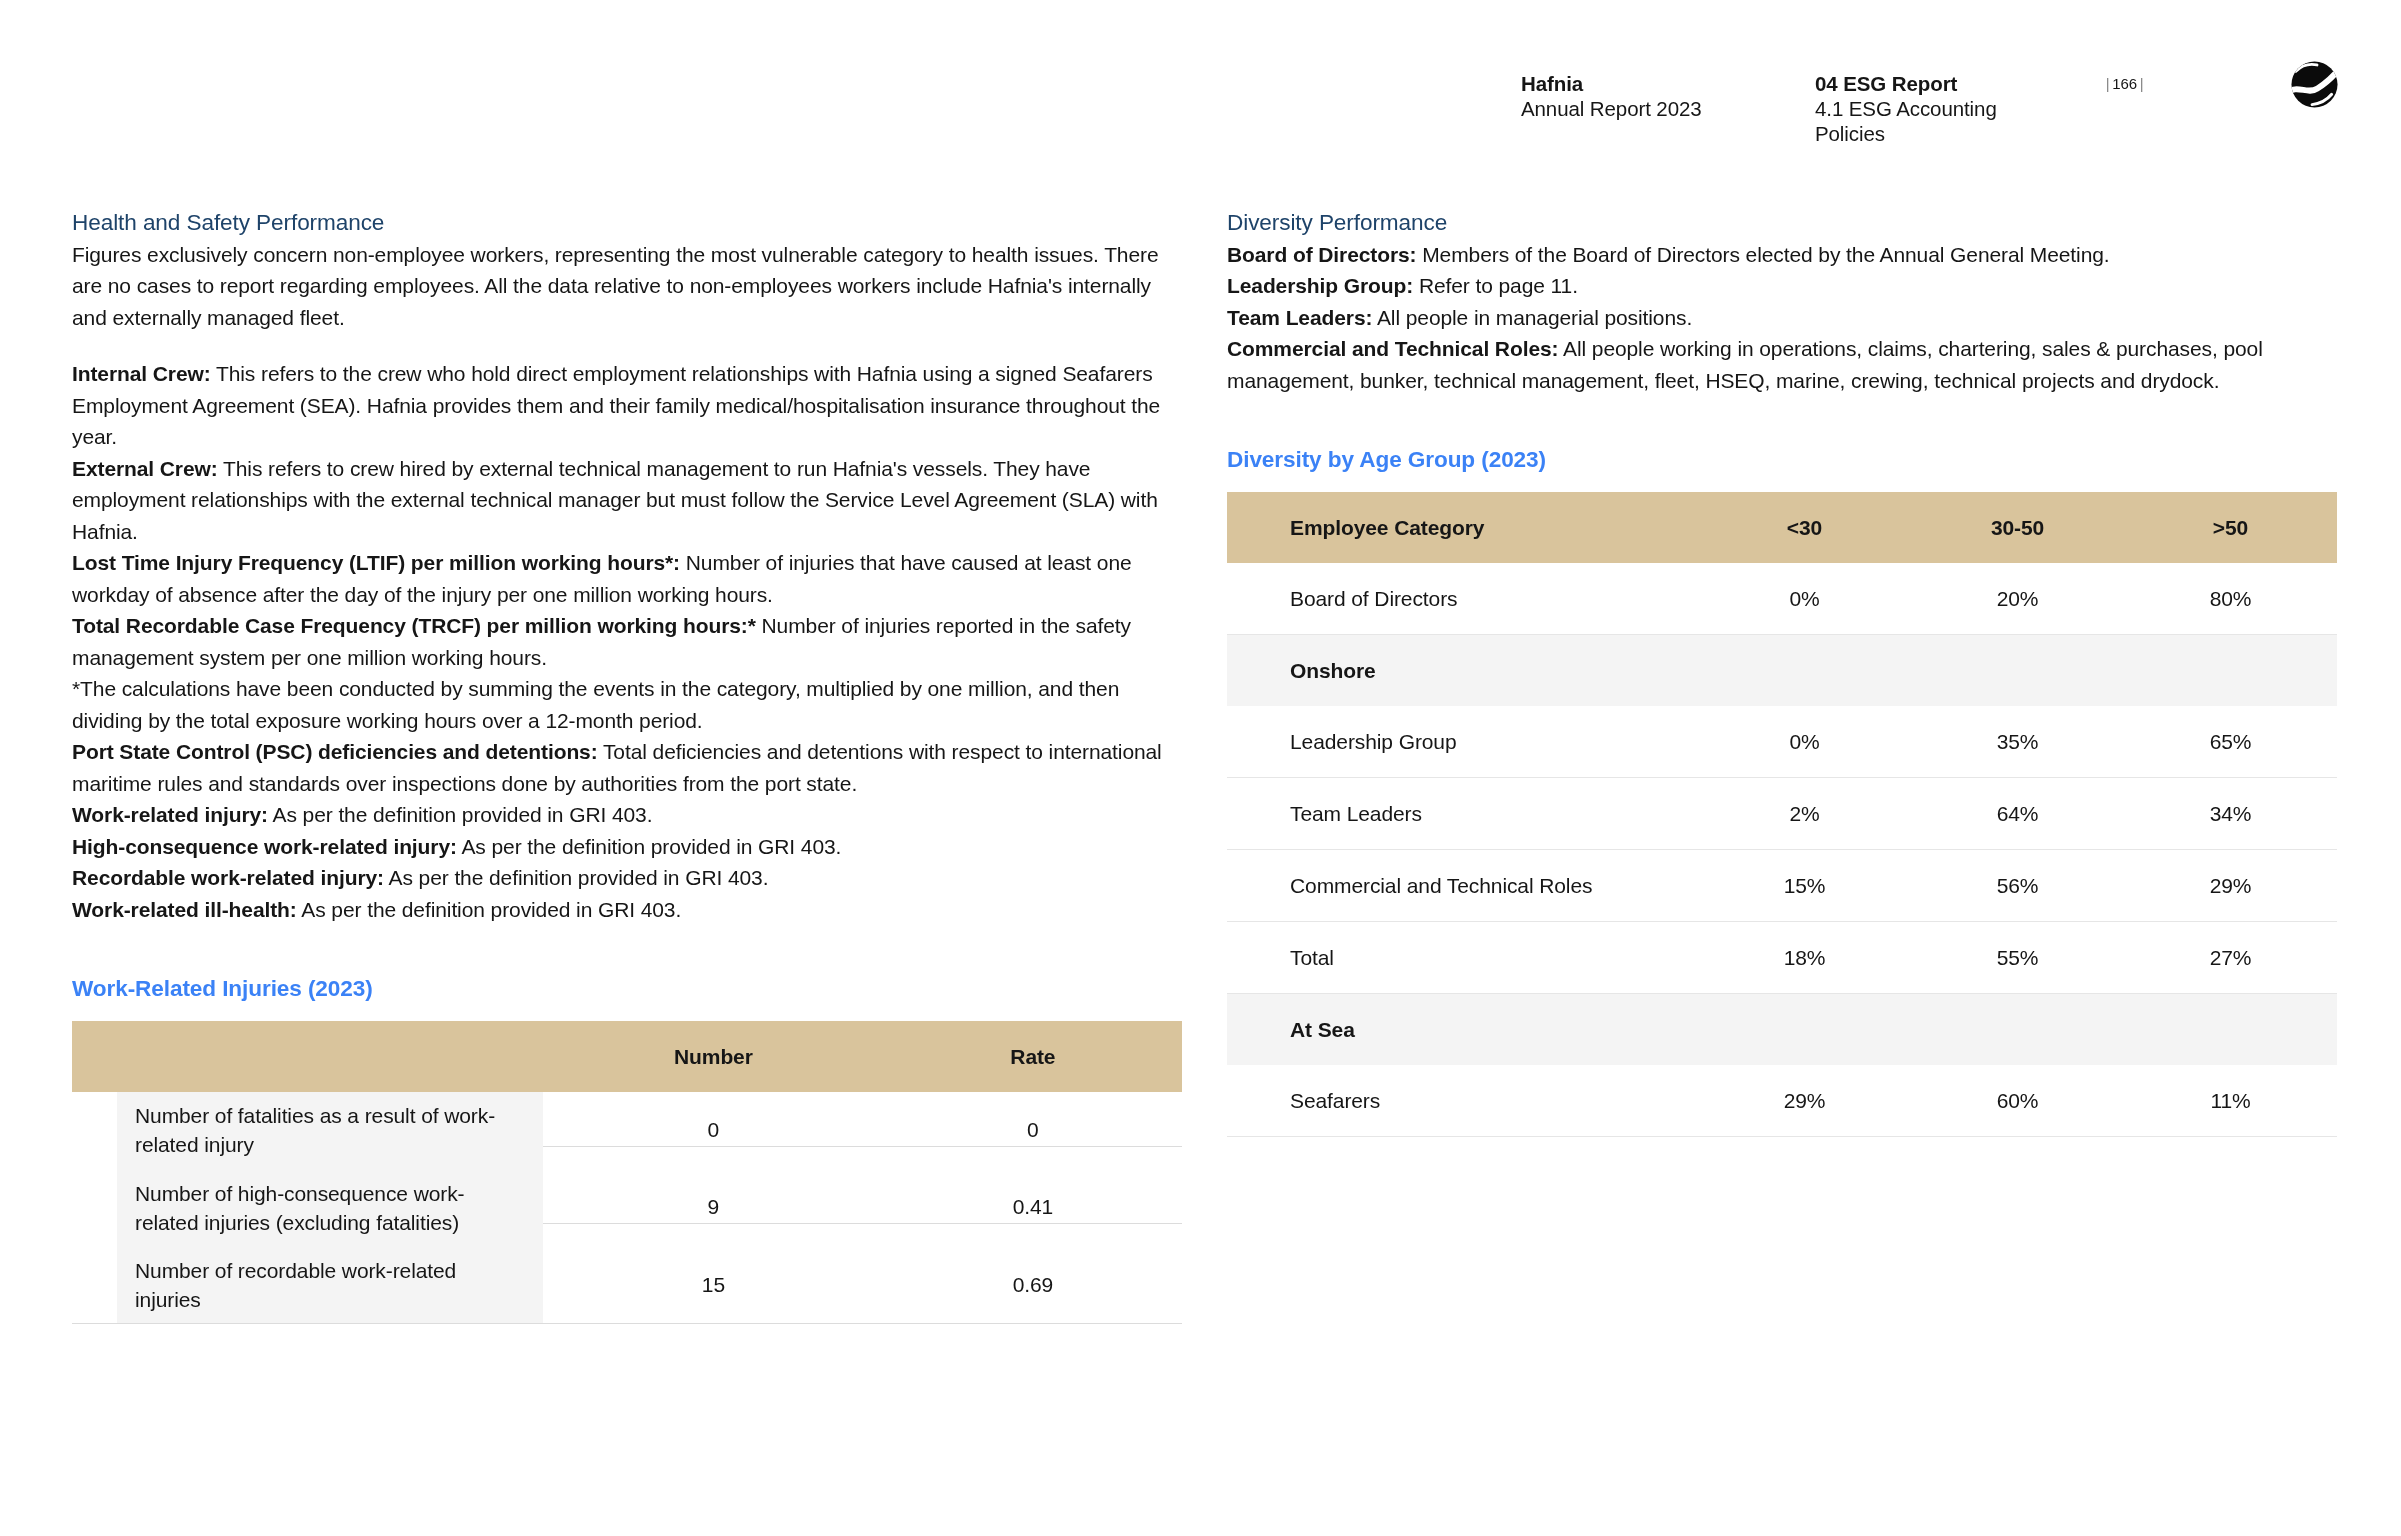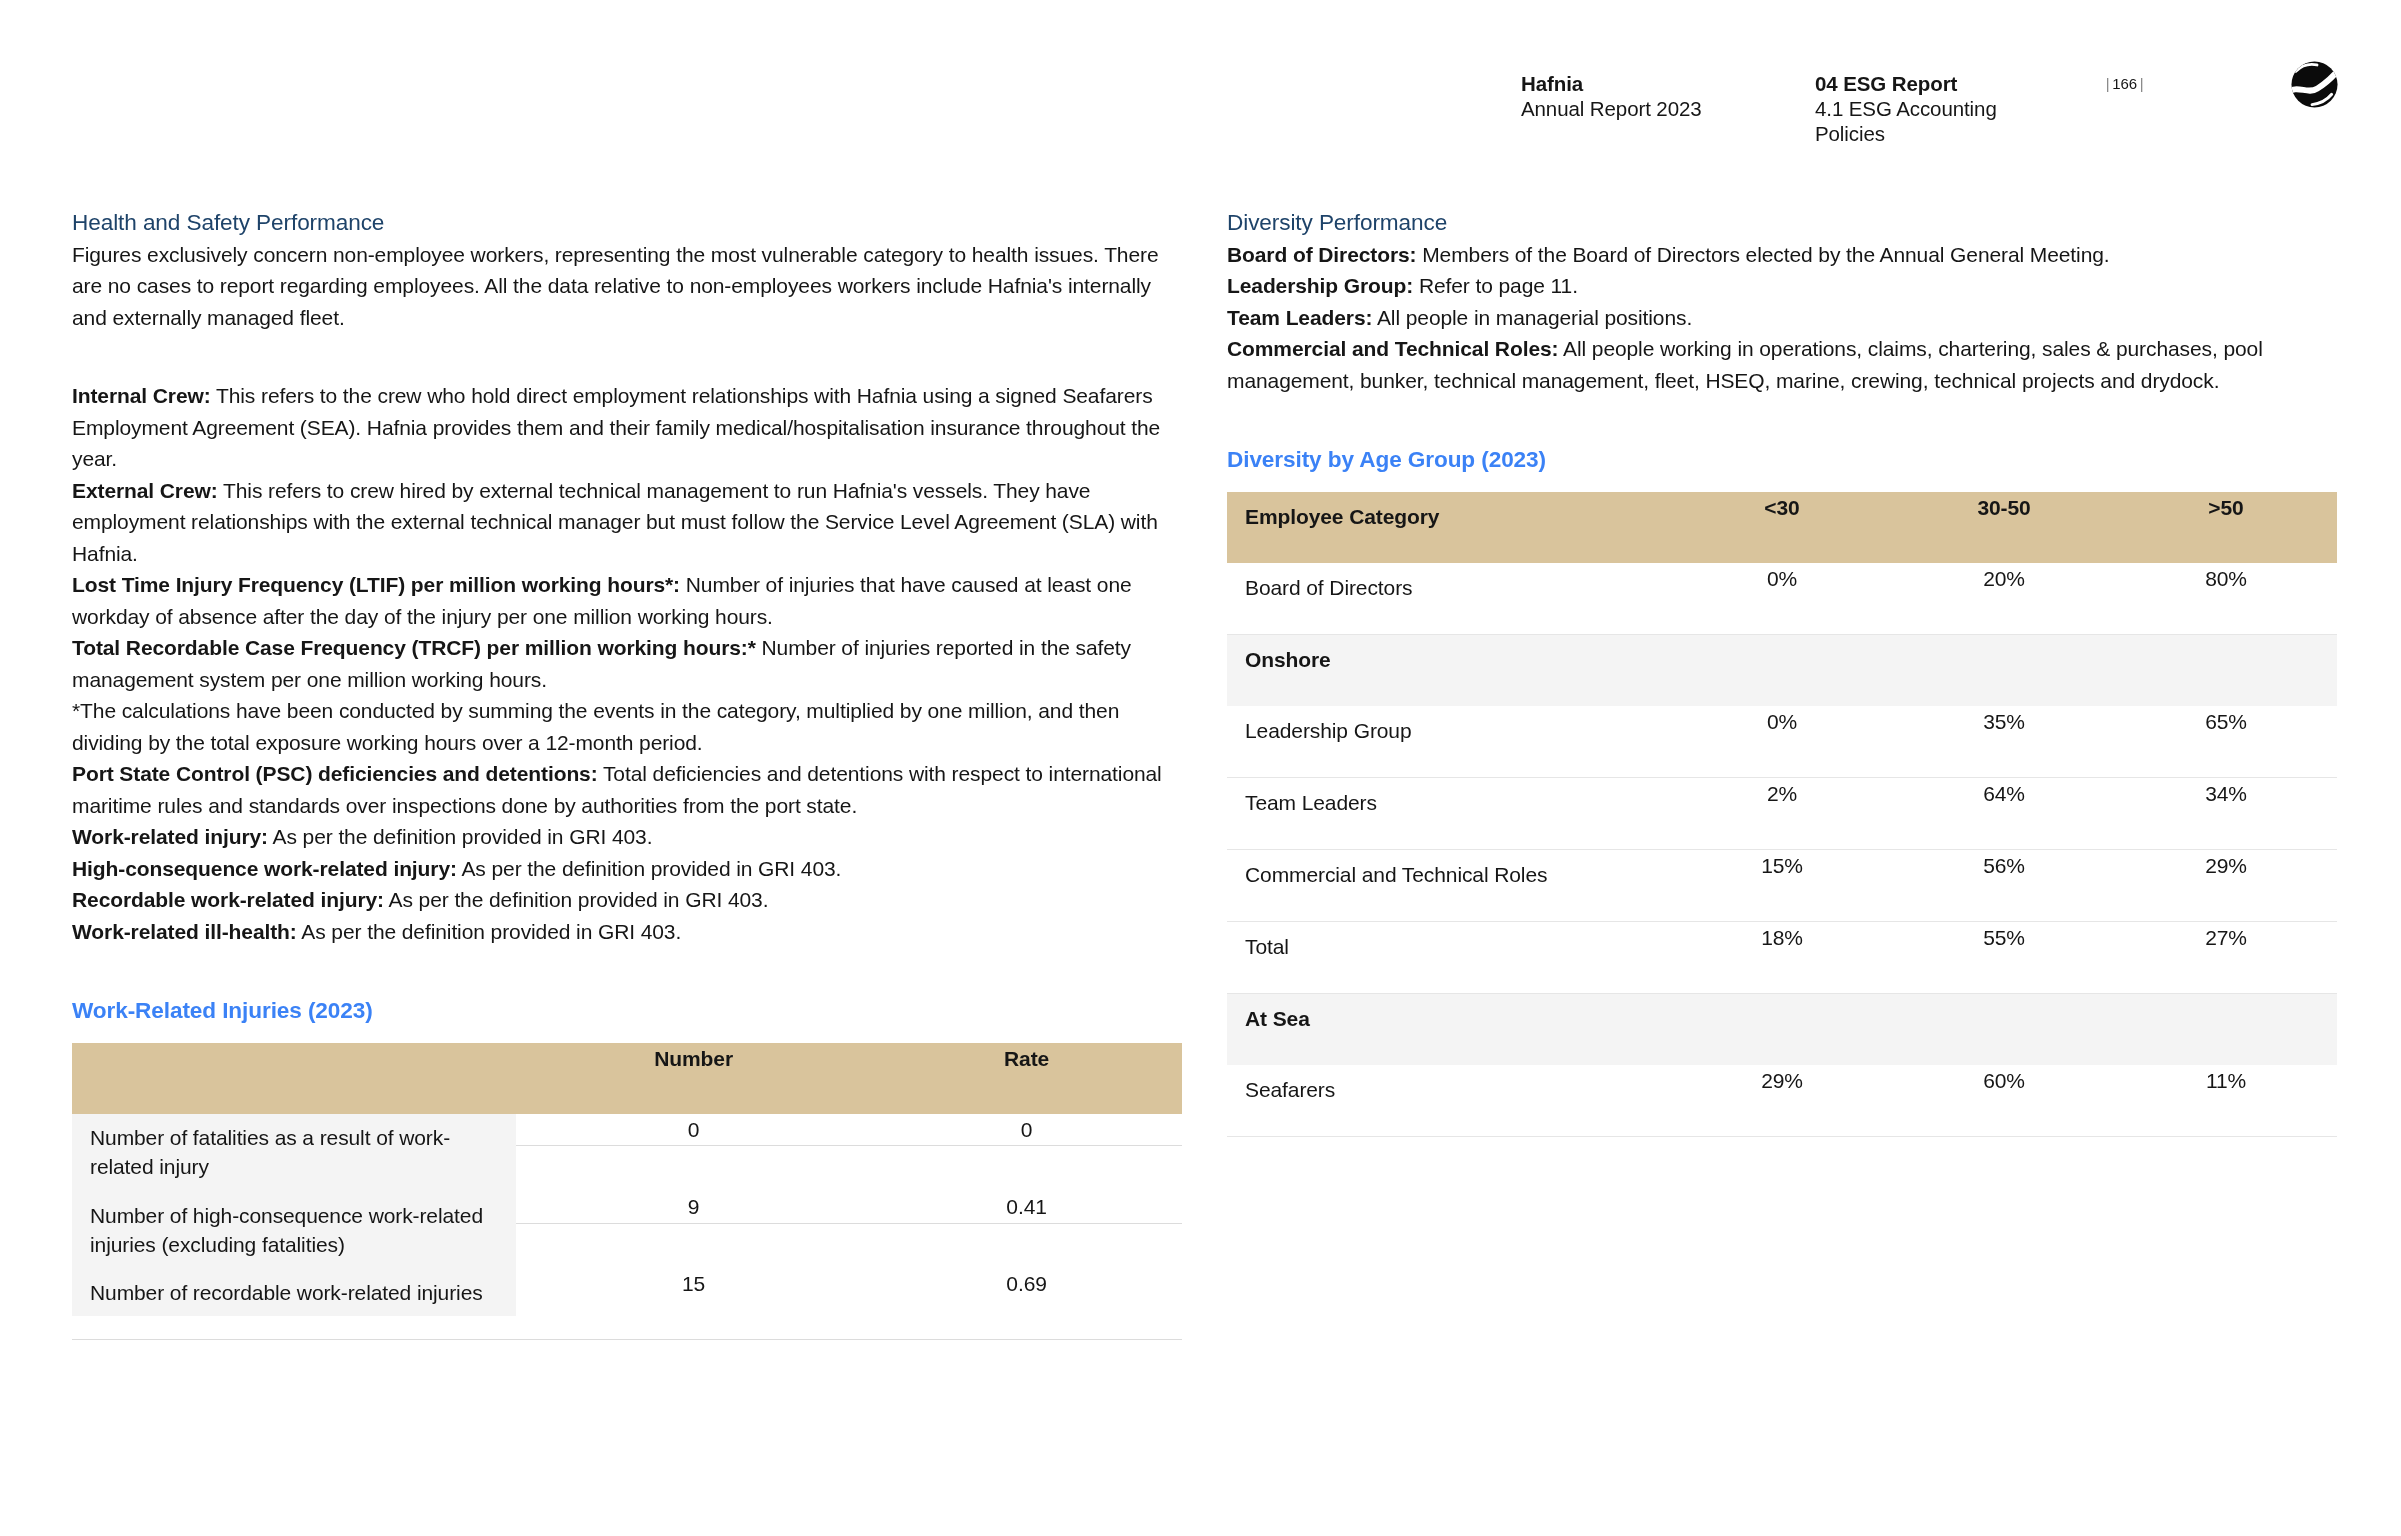--- a/index.html
+++ b/index.html
@@ -17,26 +17,26 @@
   .pagenum{position:absolute;left:2103px;top:71px;font-size:15px;line-height:25px;white-space:nowrap;}
   .pagenum .bar{display:inline-block;transform:scaleX(.55);margin:0 2.7px;font-weight:400;}
   .logo{position:absolute;left:2290px;top:60px;width:49px;height:49px;}
   .logo svg{width:100%;height:100%;display:block;}
   
   .col{position:absolute;top:207px;width:1114px;}
   .col-left{left:72px;}
   .col-right{left:1227px;}
   h1.sec-head{font-size:22.6px;line-height:31.5px;font-weight:normal;color:#1e4369;margin:0;}
   p{margin:0;}
-  .intro{margin-bottom:47px;}
+  .intro{margin-bottom:25px;}
   .defs p b{font-weight:bold;}
   h2.tbl-head{font-size:22.6px;line-height:31.5px;font-weight:bold;color:#3b82f6;margin:48px 0 16.4px 0;}
   
   .tbl{width:1110px;}
-  .trow{display:flex;align-items:flex-start;}
+  .trow{display:flex;align-items:center;padding-left:45px;}
   .thead{background:#d9c49c;height:71px;font-weight:bold;}
   .cell{display:flex;align-items:center;box-sizing:border-box;}
   .cell.lab{padding:9.6px 18px;}
   .cell.ctr{justify-content:center;text-align:center;}
   
   .tbl-l .c0{width:40%;}
   .tbl-l .c1{width:32%;}
   .tbl-l .c2{width:28%;}
   .tbl-l{border-bottom:1.4px solid #dcdcdc;}
   .tbl-l .drow{min-height:71px;}

